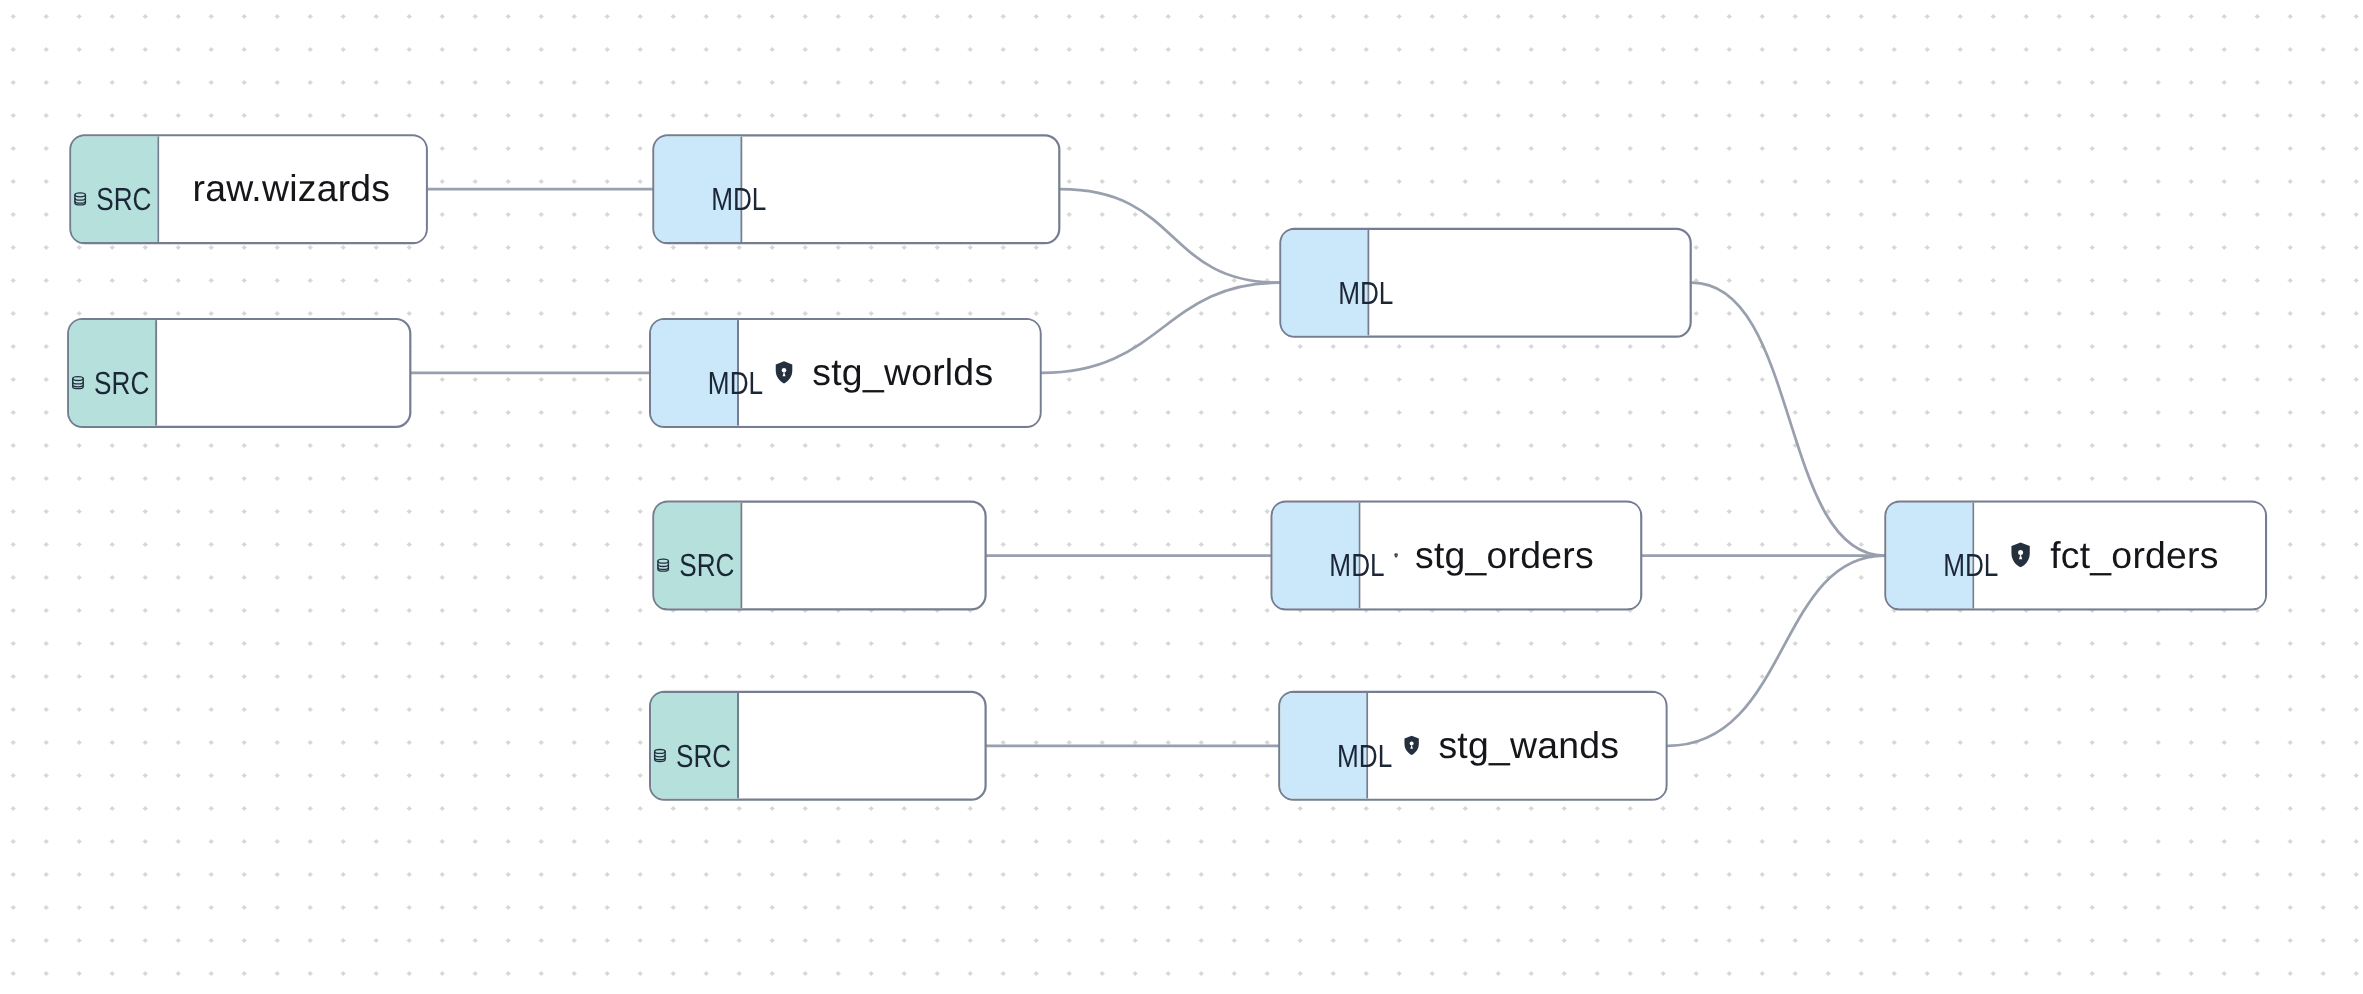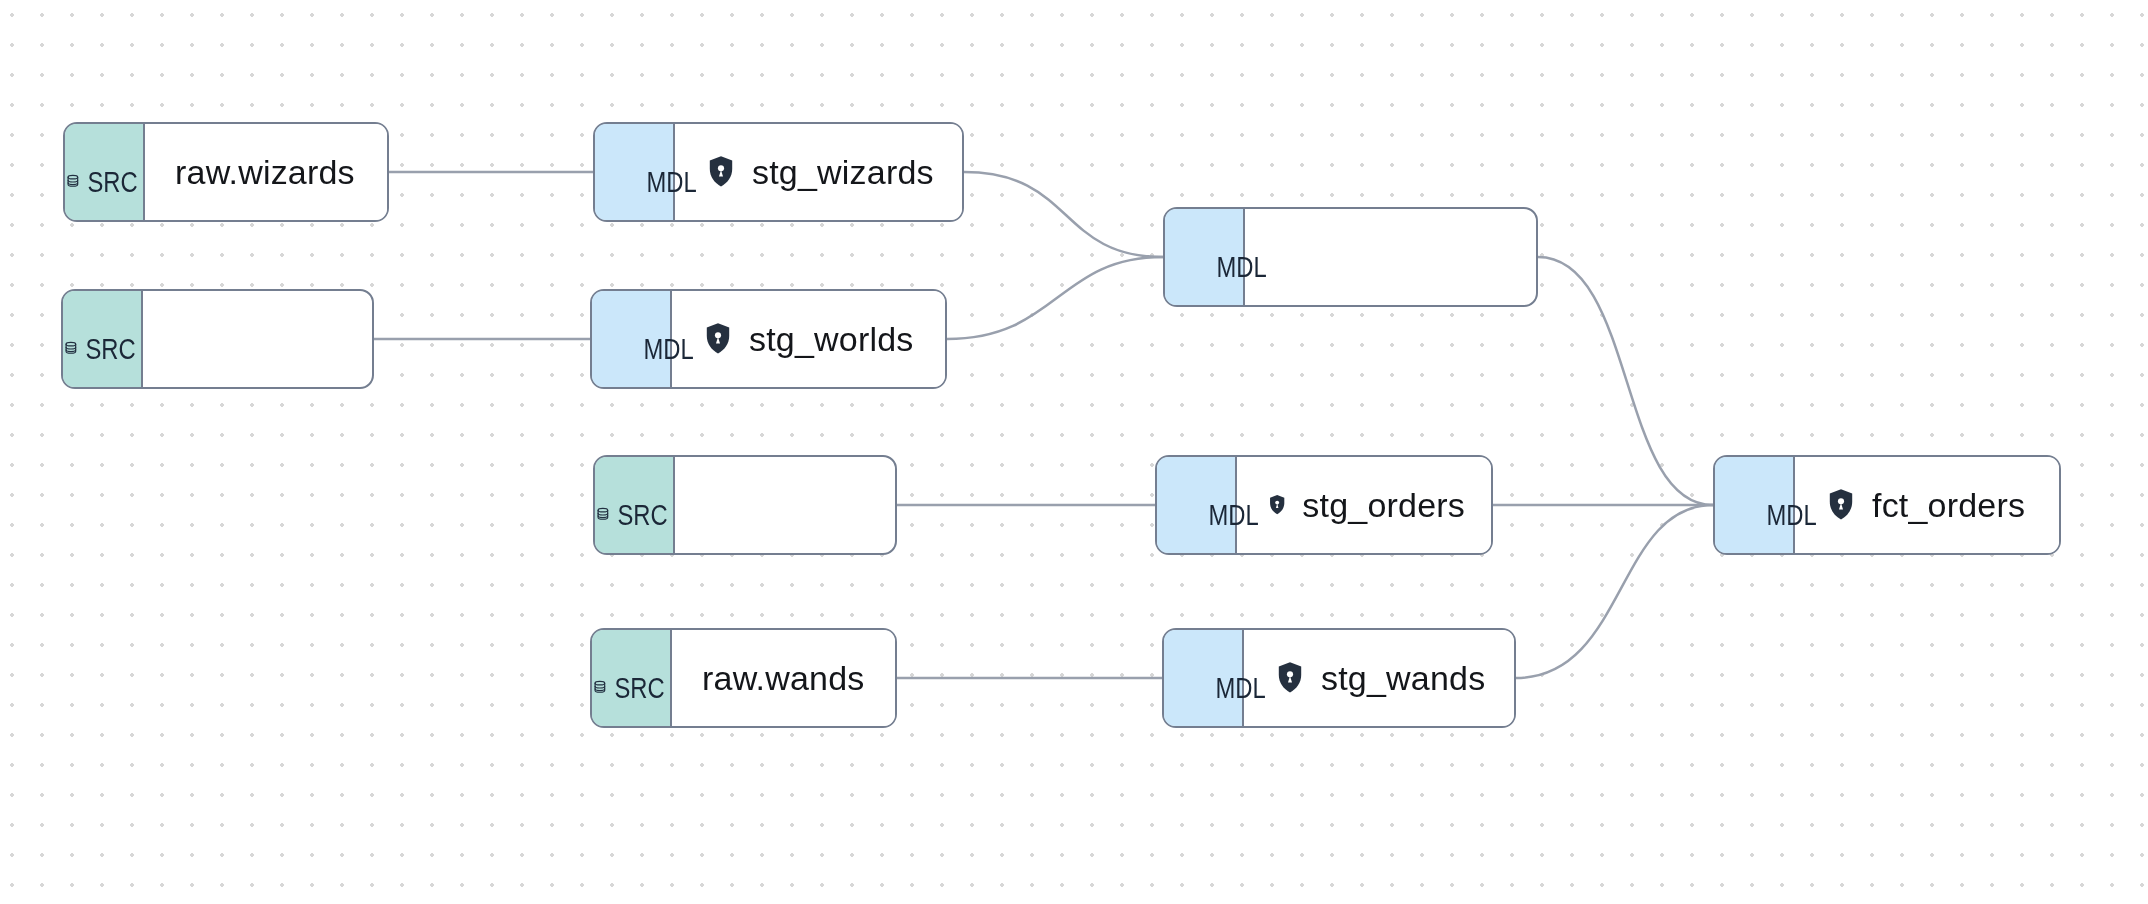--- a/index.html
+++ b/index.html
@@ -57,21 +57,21 @@
     font-weight:500;
     color:#1b2737;
     transform:scaleX(0.82);
     transform-origin:center;
     letter-spacing:0px;
     white-space:nowrap;
   }
   .node-body{
     display:flex;
     align-items:center;
-    padding:0 26px 0 30px;
+    padding:0 42px 0 30px;
     gap:15px;
     border-radius:0 11px 11px 0;
     background:#ffffff;
     flex:1 1 auto;
     min-width:0;
   }
   .node-label{
     font-size:34px;
     color:#14161a;
     letter-spacing:0.2px;
@@ -138,42 +138,31 @@
   <div class="node source" style="left:590px;top:628px;width:307px">
     <div class="icon-col">
       <svg class="tool-icon" width="46" height="46" viewBox="0 0 24 24" fill="none" stroke="#223041" stroke-width="1.8" stroke-linecap="round">
         <ellipse cx="12" cy="4.6" rx="7.3" ry="2.7"></ellipse>
         <path d="M4.7 4.6v11.2c0 1.5 3.27 2.7 7.3 2.7s7.3-1.2 7.3-2.7V4.6"></path>
         <path d="M4.7 9.3c0 1.5 3.27 2.7 7.3 2.7s7.3-1.2 7.3-2.7"></path>
         <path d="M4.7 13.3c0 1.5 3.27 2.7 7.3 2.7s7.3-1.2 7.3-2.7"></path>
       </svg>
       <span class="badge">SRC</span>
     </div>
-    <div class="node-body">
-      <span class="node-label">raw.wands</span>
-    </div>
   </div>
 
   <div class="node model" style="left:593px;top:122px;width:371px">
     <div class="icon-col">
       <svg class="tool-icon" width="46" height="46" viewBox="0 0 24 24" fill="none" stroke="#223041" stroke-width="1.8" stroke-linejoin="miter">
         <path d="M12 2.2 20.5 7.1 V16.9 L12 21.8 3.5 16.9 V7.1 Z"></path>
         <path d="M3.5 7.1 12 12 20.5 7.1"></path>
         <path d="M12 12 V21.8"></path>
       </svg>
       <span class="badge">MDL</span>
     </div>
-    <div class="node-body">
-      <svg class="tool-icon" width="32" height="36" viewBox="0 0 24 26">
-        <path d="M12 1.2 20.4 4.4 V10.6 C20.4 16.6 16.9 21.3 12 23.8 C7.1 21.3 3.6 16.6 3.6 10.6 V4.4 Z" fill="#25303f"></path>
-        <circle cx="12" cy="10.2" r="2.3" fill="#ffffff"></circle>
-        <path d="M12 11.5 13.5 16.4 H10.5 Z" fill="#ffffff"></path>
-      </svg>
-      <span class="node-label">stg_wizards</span>
-    </div>
   </div>
 
   <div class="node model" style="left:590px;top:289px;width:357px">
     <div class="icon-col">
       <svg class="tool-icon" width="46" height="46" viewBox="0 0 24 24" fill="none" stroke="#223041" stroke-width="1.8" stroke-linejoin="miter">
         <path d="M12 2.2 20.5 7.1 V16.9 L12 21.8 3.5 16.9 V7.1 Z"></path>
         <path d="M3.5 7.1 12 12 20.5 7.1"></path>
         <path d="M12 12 V21.8"></path>
       </svg>
       <span class="badge">MDL</span>

